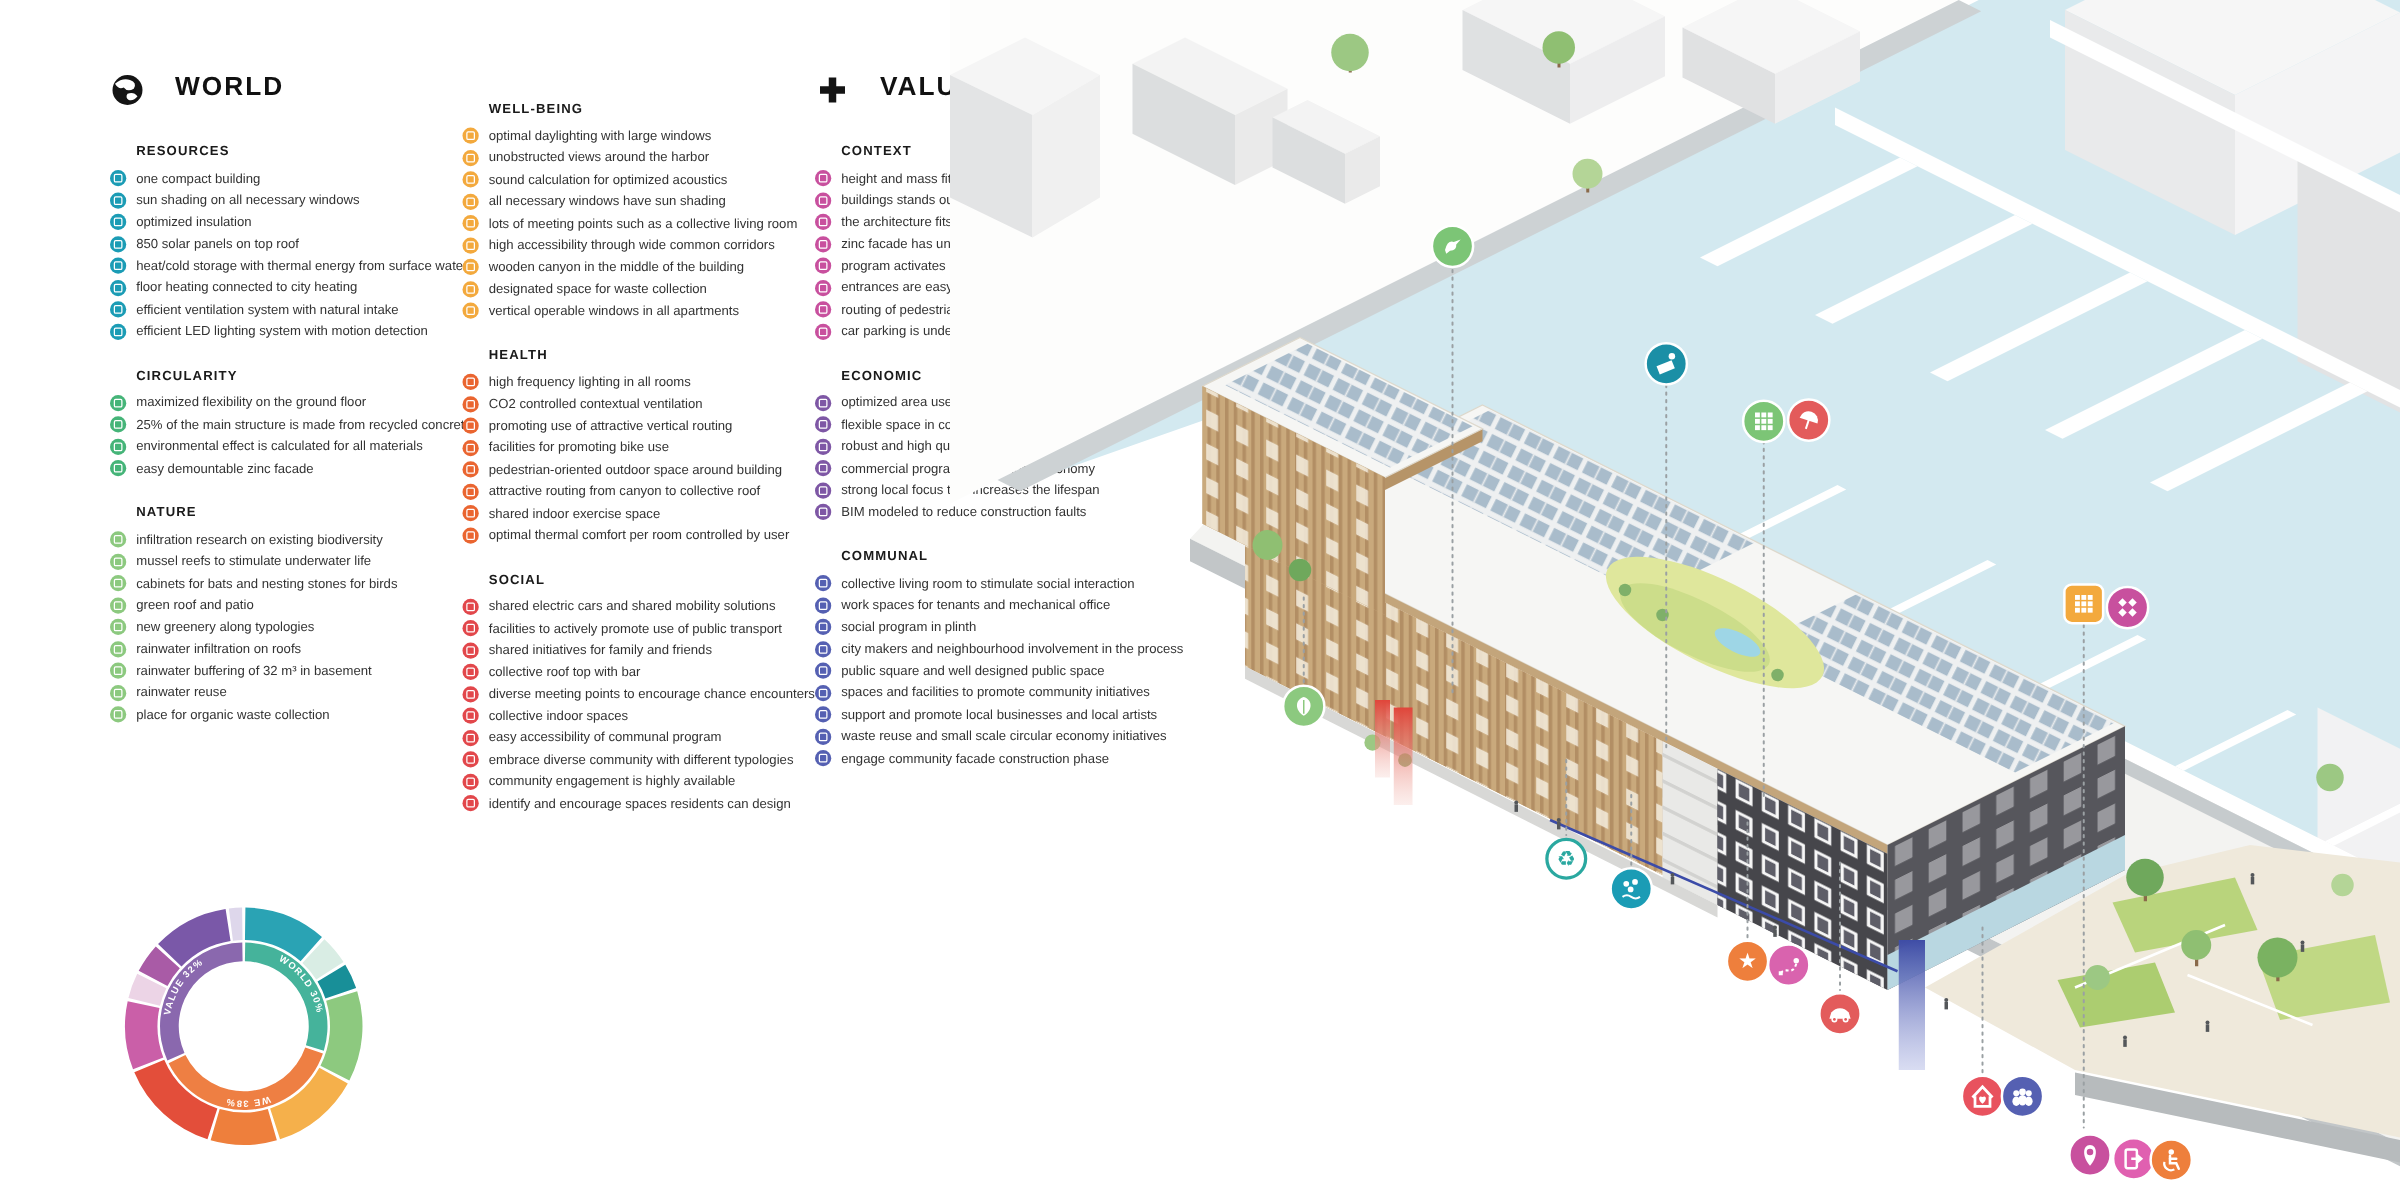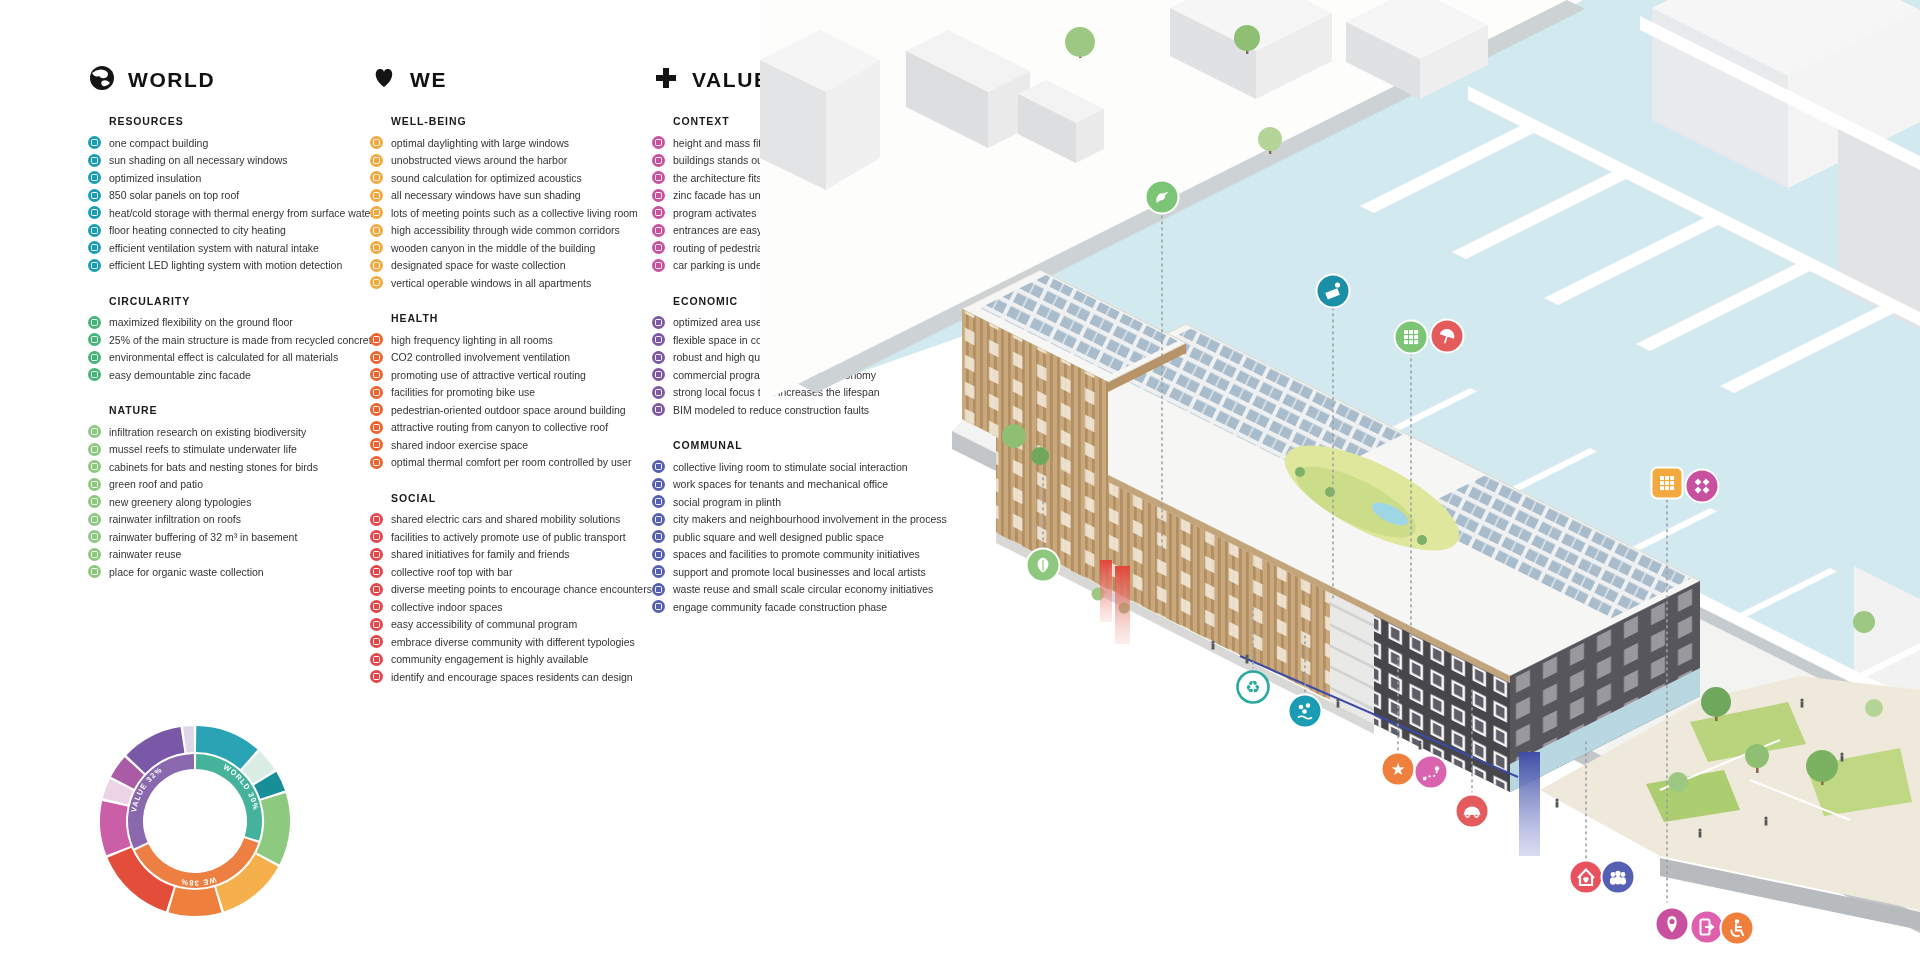--- a/index.html
+++ b/index.html
@@ -1,20 +1,20 @@
 <!DOCTYPE html>
 <html><head>
 <meta charset="utf-8">
 <style>
   html,body{margin:0;padding:0}
   body{width:1920px;height:954px;position:relative;overflow:hidden;background:#fff;
        font-family:"Liberation Sans",sans-serif}
   #columns{position:absolute;left:88px;top:58px;display:flex}
   .col{width:282px}
-  .col-header{display:flex;align-items:flex-end;gap:12px;height:34px;margin-bottom:2px}
+  .col-header{display:flex;align-items:flex-start;gap:24px;height:34px;margin-bottom:2px}
   .col-title{font-size:21px;font-weight:bold;letter-spacing:1.6px;color:#111}
   .sec{margin-top:23px}
   .sec-title{font-size:10.5px;font-weight:bold;letter-spacing:.9px;color:#1a1a1a;margin:0 0 9px 21px}
   .item{display:flex;align-items:center;gap:8px;margin-bottom:4.5px;height:13px}
   .item-icon{width:13px;height:13px;border-radius:50%;flex:none;display:flex;align-items:center;justify-content:center}
   .item-icon i{width:5px;height:5px;border:1.2px solid #fff;border-radius:1.5px;display:block}
   .item-label{font-size:10.5px;color:#333;white-space:nowrap}
   #donut{position:absolute;left:95px;top:721px}
   #scene-wrap{position:absolute;left:760px;top:0;width:1160px;height:954px}
 </style>
@@ -161,26 +161,20 @@
         </div>
         <div class="item">
           <span class="item-icon" style="background: rgb(140, 201, 127);">
             <i></i>
           </span>
           <span class="item-label">place for organic waste collection</span>
         </div>
       </div>
     </div>
     <div class="col">
-      <div class="col-header">
-        <svg width="28" height="28" viewBox="-14 -14 28 28">
-          <path d="M0,9 C-12,0 -9,-10 -3,-9 C-1,-8.6 0,-7 0,-6 C0,-7 1,-8.6 3,-9 C9,-10 12,0 0,9 Z" fill="#141414"></path>
-        </svg>
-        <div class="col-title">WE</div>
-      </div>
       <div class="sec">
         <div class="sec-title">WELL-BEING</div>
         <div class="item">
           <span class="item-icon" style="background: rgb(243, 169, 61);">
             <i></i>
           </span>
           <span class="item-label">optimal daylighting with large windows</span>
         </div>
         <div class="item">
           <span class="item-icon" style="background: rgb(243, 169, 61);">
@@ -236,21 +230,21 @@
         <div class="item">
           <span class="item-icon" style="background: rgb(234, 101, 48);">
             <i></i>
           </span>
           <span class="item-label">high frequency lighting in all rooms</span>
         </div>
         <div class="item">
           <span class="item-icon" style="background: rgb(234, 101, 48);">
             <i></i>
           </span>
-          <span class="item-label">CO2 controlled involvement ventilation</span>
+          <span class="item-label">CO2 controlled contextual ventilation</span>
         </div>
         <div class="item">
           <span class="item-icon" style="background: rgb(234, 101, 48);">
             <i></i>
           </span>
           <span class="item-label">promoting use of attractive vertical routing</span>
         </div>
         <div class="item">
           <span class="item-icon" style="background: rgb(234, 101, 48);">
             <i></i>

